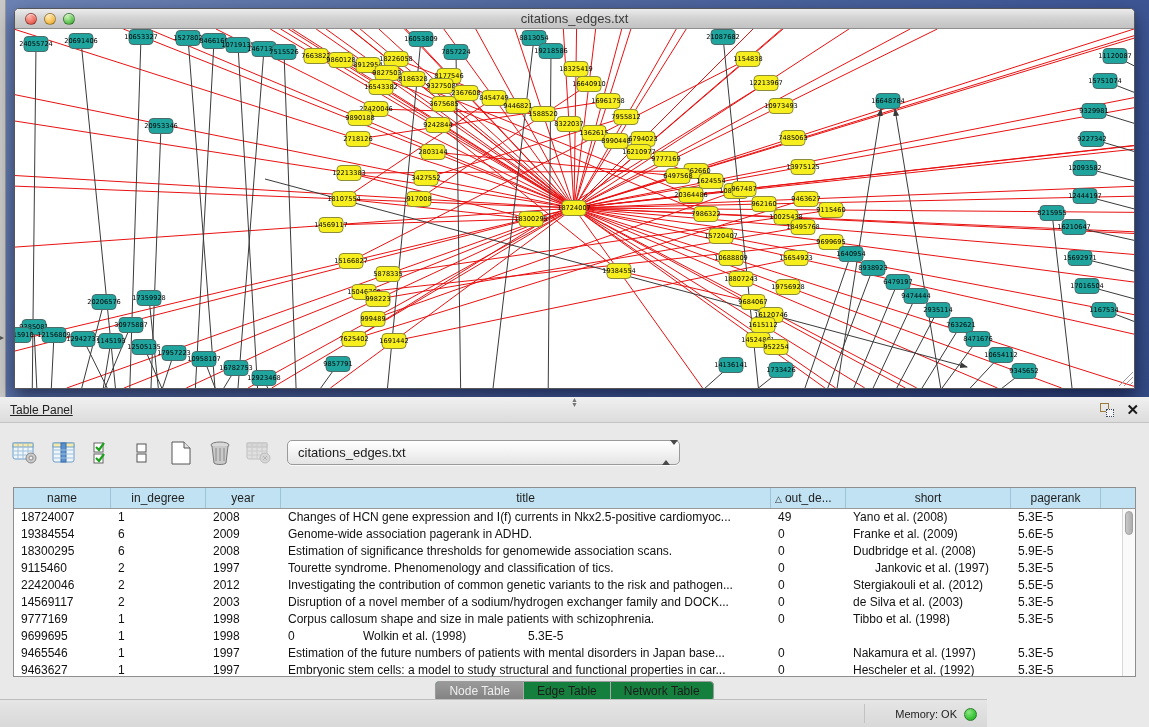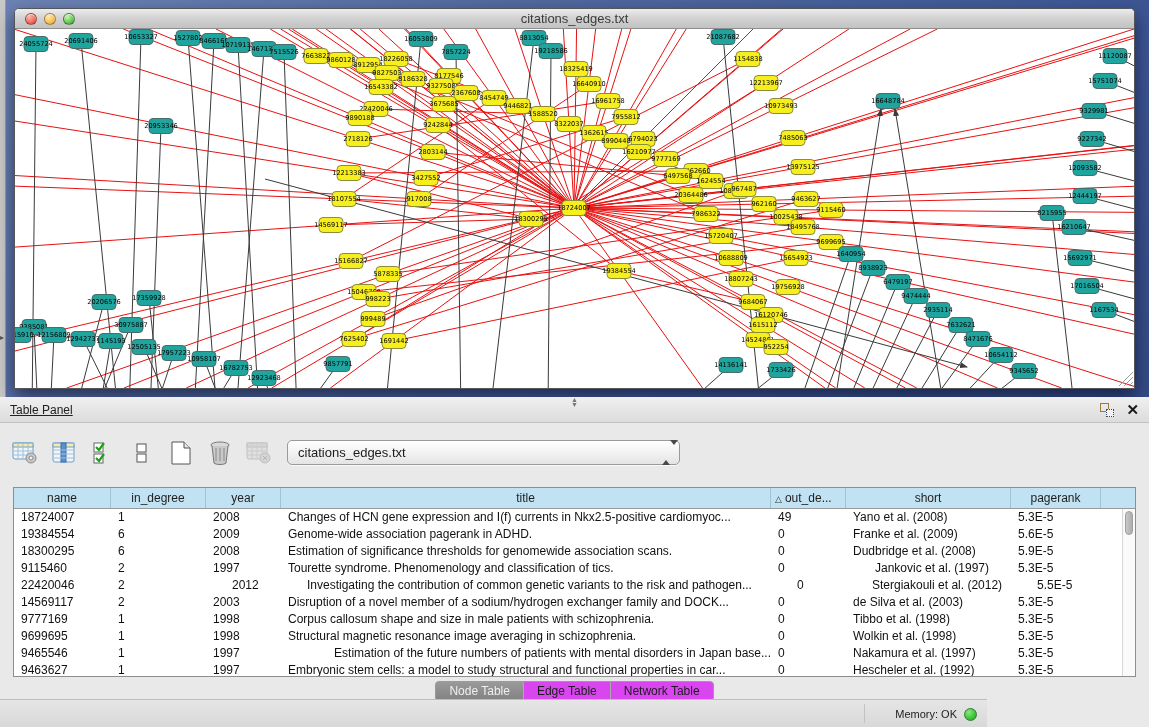--- a/index.html
+++ b/index.html
@@ -70,21 +70,21 @@
   .tr{display:flex;height:17px;}
   .td{font-size:12px;color:#111;line-height:17px;padding-left:7px;
     overflow:hidden;white-space:nowrap;text-overflow:clip;}
   .vscroll{position:absolute;right:0;top:21px;width:13px;bottom:0;
     background:#fafafa;border-left:1px solid #d8d8d8;}
   .vthumb{position:absolute;left:2px;top:2px;width:8px;height:24px;border-radius:4px;
     background:linear-gradient(90deg,#c9c9c9,#adadad);border:1px solid #a0a0a0;}
 
   .tabs-bar{position:absolute;left:0;top:284px;width:1149px;height:24px;text-align:center;}
   .seg{display:inline-flex;border:1px solid #9b9b9b;border-radius:4px;overflow:hidden;
-    background:#d946ef;height:20px;box-shadow:0 1px 1px rgba(0,0,0,.12);}
+    background:#15803d;height:20px;box-shadow:0 1px 1px rgba(0,0,0,.12);}
   .seg .tab{padding:0 13px;font-size:12px;line-height:19px;color:#1c1c1c;border-right:1px solid #aaa;}
   .seg .tab:last-child{border-right:none;}
   .seg .tab.selected{background:linear-gradient(#9a9a9a,#828282);color:#efefef;}
 
   .statusbar{position:absolute;left:0;top:699px;width:987px;height:28px;
     background:linear-gradient(#e6e6e6,#d8d8d8);border-top:1px solid #bdbdbd;padding-left:29px;}
   .statusbar .divider{position:absolute;right:122px;top:4px;bottom:4px;width:1px;background:#c2c2c2;}
   .memory{position:absolute;right:30px;top:0;line-height:28px;font-size:11px;color:#222;}
   .mem-dot{position:absolute;right:10px;top:8px;width:13px;height:13px;border-radius:50%;
     border:1px solid #2e7d2e;background:radial-gradient(circle at 35% 30%,#8ae87f,#35c135 65%,#26992a);}
@@ -956,21 +956,21 @@
             <div class="td" style="width: 95px;">2</div>
             <div class="td" style="width: 75px;">1997</div>
             <div class="td" style="width: 490px;">Tourette syndrome. Phenomenology and classification of tics.</div>
             <div class="td" style="width: 75px;">0</div>
             <div class="td" style="width: 165px; text-align: center;">Jankovic et al. (1997)</div>
             <div class="td" style="width: 90px;">5.3E-5</div>
           </div>
           <div class="tr">
             <div class="td" style="width: 97px;">22420046</div>
             <div class="td" style="width: 95px;">2</div>
-            <div class="td" style="width: 75px; margin-left: 19px;">2012</div>
+            <div class="td" style="width: 75px;">2012</div>
             <div class="td" style="width: 490px;">Investigating the contribution of common genetic variants to the risk and pathogen...</div>
             <div class="td" style="width: 75px;">0</div>
             <div class="td" style="width: 165px;">Stergiakouli et al. (2012)</div>
             <div class="td" style="width: 90px;">5.5E-5</div>
           </div>
           <div class="tr">
             <div class="td" style="width: 97px;">14569117</div>
             <div class="td" style="width: 95px;">2</div>
             <div class="td" style="width: 75px;">2003</div>
             <div class="td" style="width: 490px;">Disruption of a novel member of a sodium/hydrogen exchanger family and DOCK...</div>
@@ -984,30 +984,29 @@
             <div class="td" style="width: 75px;">1998</div>
             <div class="td" style="width: 490px;">Corpus callosum shape and size in male patients with schizophrenia.</div>
             <div class="td" style="width: 75px;">0</div>
             <div class="td" style="width: 165px;">Tibbo et al. (1998)</div>
             <div class="td" style="width: 90px;">5.3E-5</div>
           </div>
           <div class="tr">
             <div class="td" style="width: 97px;">9699695</div>
             <div class="td" style="width: 95px;">1</div>
             <div class="td" style="width: 75px;">1998</div>
-            <div class="td" style="width: 490px;">Structural magnetic resonance image averaging in schizophrenia.</div>
             <div class="td" style="width: 75px;">0</div>
             <div class="td" style="width: 165px;">Wolkin et al. (1998)</div>
             <div class="td" style="width: 90px;">5.3E-5</div>
           </div>
           <div class="tr">
             <div class="td" style="width: 97px;">9465546</div>
             <div class="td" style="width: 95px;">1</div>
             <div class="td" style="width: 75px;">1997</div>
-            <div class="td" style="width: 490px; text-align: right;">Estimation of the future numbers of patients with mental disorders in Japan base...</div>
+            <div class="td" style="width: 490px;">Estimation of the future numbers of patients with mental disorders in Japan base...</div>
             <div class="td" style="width: 75px;">0</div>
             <div class="td" style="width: 165px;">Nakamura et al. (1997)</div>
             <div class="td" style="width: 90px;">5.3E-5</div>
           </div>
           <div class="tr">
             <div class="td" style="width: 97px;">9463627</div>
             <div class="td" style="width: 95px;">1</div>
             <div class="td" style="width: 75px;">1997</div>
             <div class="td" style="width: 490px;">Embryonic stem cells: a model to study structural and functional properties in car...</div>
             <div class="td" style="width: 75px;">0</div>

